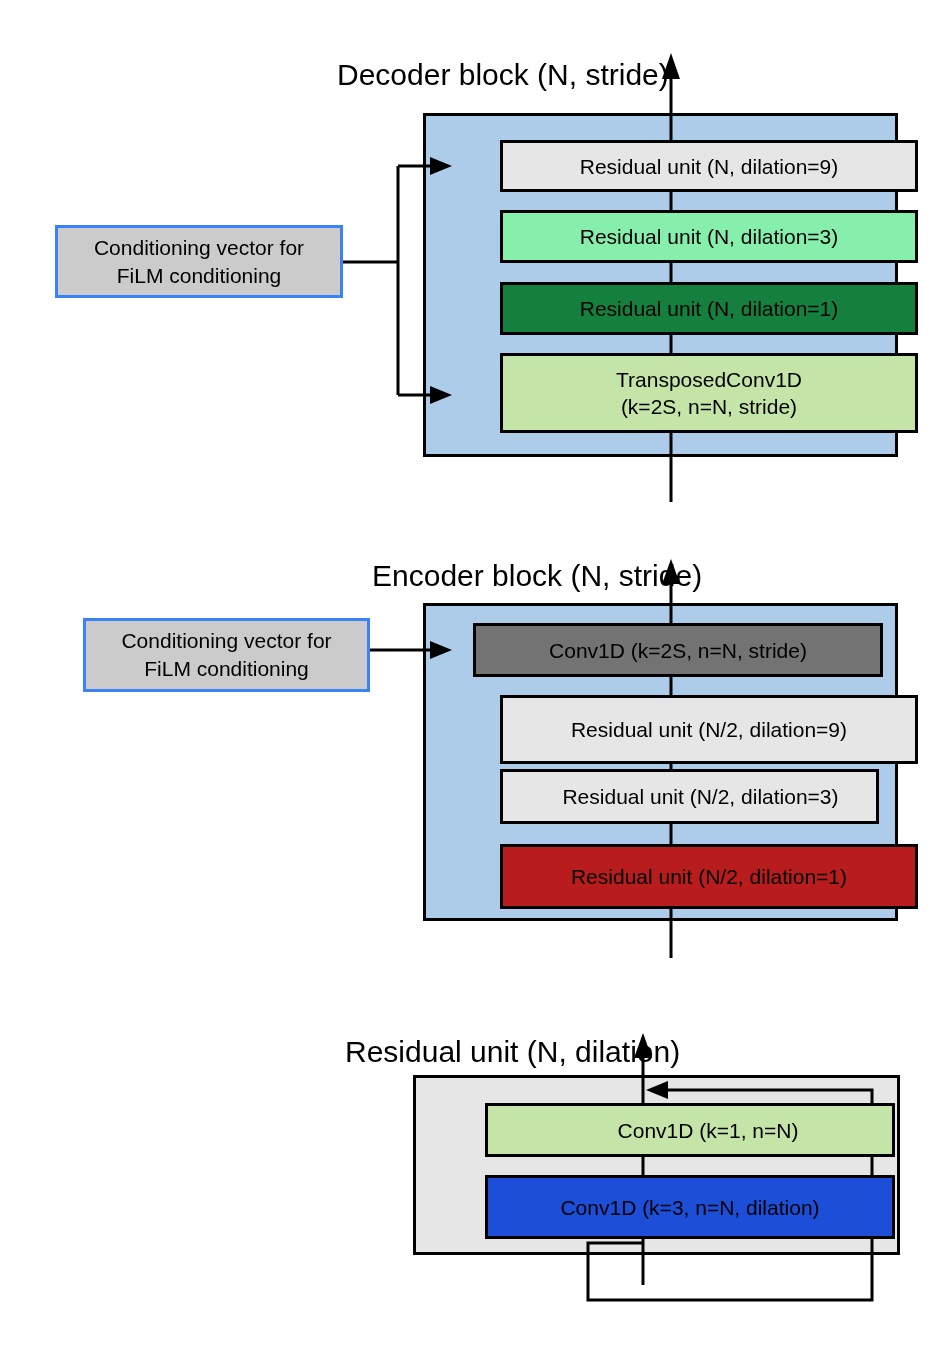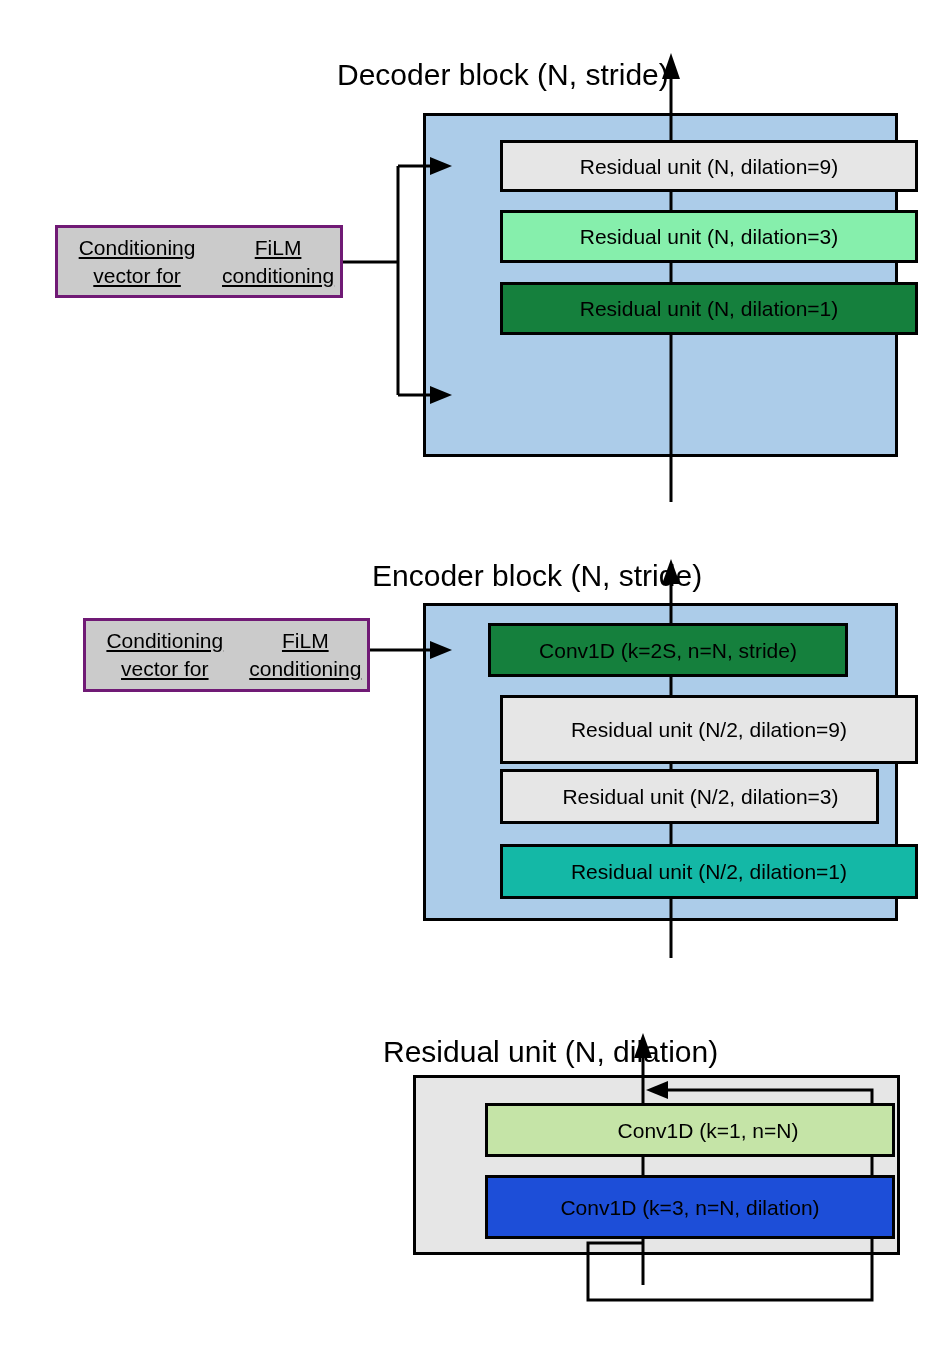--- a/index.html
+++ b/index.html
@@ -19,26 +19,25 @@
     position:absolute;box-sizing:border-box;
     border:3px solid #000;
     display:flex;flex-direction:column;align-items:center;justify-content:center;
     font-size:21px;line-height:27px;
     text-align:center;
     z-index:3;
     margin-left:48px;
   }
   .condbox{
     position:absolute;box-sizing:border-box;
-    border:3px solid #701a75;
-    display:flex;align-items:center;justify-content:center;
+    border:3px solid #3b82f6;
+    display:flex;flex-direction:column;align-items:center;justify-content:center;
     font-size:21px;line-height:28px;
     text-align:center;
     z-index:3;
-    text-decoration:underline;
   }
   .title{
     position:absolute;
     font-size:30px;line-height:25px;
     white-space:nowrap;
     z-index:3;
   }
   svg.connectors{
     position:absolute;left:0;top:0;z-index:2;
     pointer-events:none;
@@ -78,36 +77,40 @@
     <path d="M643,1243 L588,1243 L588,1300 L872,1300 L872,1090 L662,1090"></path>
     <polygon points="646,1090 668,1081 668,1099"></polygon>
   </svg>
 
   <div class="title" style="left:337px;top:62px;">Decoder block (N, stride)</div>
 
   <div class="node" style="left: 452px; top: 140px; width: 418px; height: 52px; background-color: rgb(230, 230, 230);">Residual unit (N, dilation=9)</div>
   <div class="node" style="left: 452px; top: 210px; width: 418px; height: 53px; background-color: #86efac;">Residual unit (N, dilation=3)</div>
   <div class="node" style="left: 452px; top: 282px; width: 418px; height: 53px; background-color: #15803d;">Residual unit (N, dilation=1)</div>
 
+  <div class="node" style="left: 452px; top: 353px; width: 418px; height: 80px; background-color: rgb(197, 228, 167);">
+    <span>TransposedConv1D</span>
+    <span>(k=2S, n=N, stride)</span>
+  </div>
 
   <div class="condbox" style="left: 55px; top: 225px; width: 288px; height: 73px; background-color: rgb(203, 203, 203);">
     <span>Conditioning vector for</span>
     <span>FiLM conditioning</span>
   </div>
 
   <div class="title" style="left:372px;top:563px;">Encoder block (N, stride)</div>
 
-  <div class="node" style="left: 440px; top: 623px; width: 360px; height: 54px; background-color: #15803d;">Conv1D (k=2S, n=N, stride)</div>
+  <div class="node" style="left: 425px; top: 623px; width: 410px; height: 54px; background-color: #737373;">Conv1D (k=2S, n=N, stride)</div>
   <div class="node" style="left: 452px; top: 695px; width: 418px; height: 69px; background-color: rgb(230, 230, 230);">Residual unit (N/2, dilation=9)</div>
   <div class="node" style="left: 452px; top: 769px; width: 379px; height: 55px; background-color: rgb(230, 230, 230); padding-left: 22px;">Residual unit (N/2, dilation=3)</div>
-  <div class="node" style="left: 452px; top: 844px; width: 418px; height: 55px; background-color: #14b8a6;">Residual unit (N/2, dilation=1)</div>
+  <div class="node" style="left: 452px; top: 844px; width: 418px; height: 65px; background-color: #b91c1c;">Residual unit (N/2, dilation=1)</div>
 
   <div class="condbox" style="left: 83px; top: 618px; width: 287px; height: 74px; background-color: rgb(203, 203, 203);">
     <span>Conditioning vector for</span>
     <span>FiLM conditioning</span>
   </div>
 
-  <div class="title" style="left:345px;top:1039px;margin-left:38px;">Residual unit (N, dilation)</div>
+  <div class="title" style="left:345px;top:1039px;">Residual unit (N, dilation)</div>
 
   <div class="node" style="left: 437px; top: 1103px; width: 410px; height: 54px; background-color: rgb(197, 228, 167); padding-left: 36px;">Conv1D (k=1, n=N)</div>
   <div class="node" style="left: 437px; top: 1175px; width: 410px; height: 64px; background-color: #1d4ed8;">Conv1D (k=3, n=N, dilation)</div>
 
 </div>
 
 </body></html>

